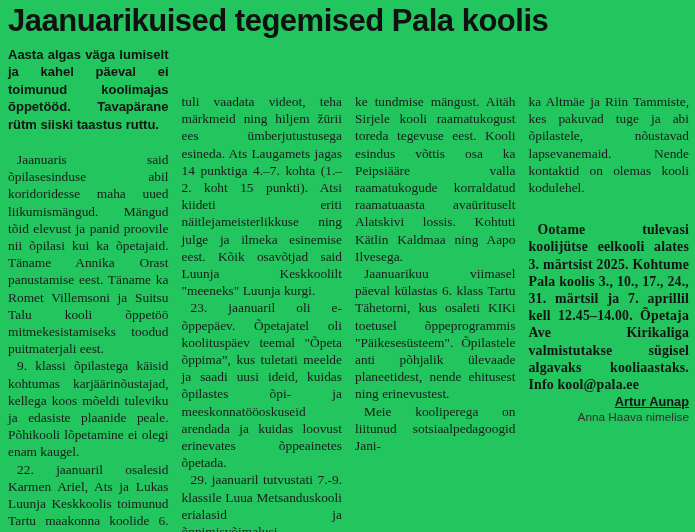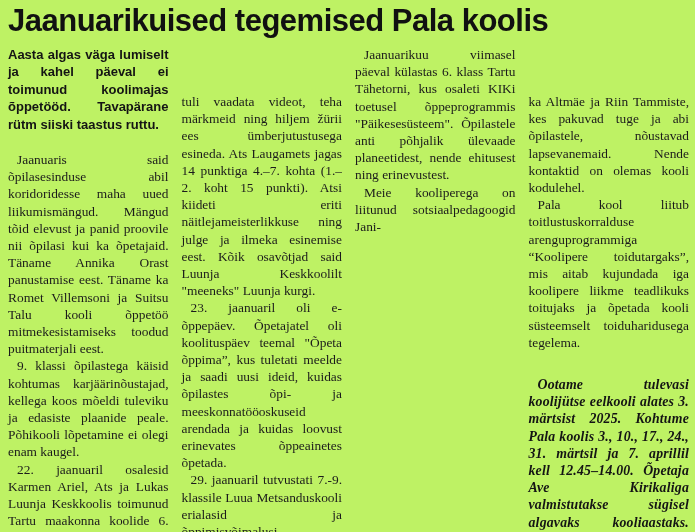--- a/index.html
+++ b/index.html
@@ -4,21 +4,21 @@
 <style>
   html, body {
     margin: 0;
     padding: 0;
     background: #ffffff;
   }
   .page {
     position: relative;
     width: 695px;
     height: 532px;
-    background: #bef264;
+    background: #22c55e;
     overflow: hidden;
     color: #1b1b1b;
   }
   .headline {
     position: absolute;
     left: 8px;
     top: 0px;
     width: 680px;
     margin: 0;
     font-family: "Liberation Sans", sans-serif;
@@ -64,21 +64,20 @@
     text-indent: 0;
     margin-bottom: 18px;
     color: #141414;
   }
   .col p.strong {
     font-weight: 700;
     margin-top: 25px;
     font-size: 13.8px;
     letter-spacing: 0.2px;
     color: #141414;
-    font-style: italic;
   }
   .signature {
     margin-top: 22px;
     text-align: right;
     font-family: "Liberation Sans", sans-serif;
     text-indent: 0;
   }
   .sig-name {
     display: block;
     font-weight: 700;
@@ -111,27 +110,27 @@
     </div>
 
     <div class="col">
       <p class="cont">tuli vaadata videot, teha märkmeid ning hiljem žürii ees ümberjutustusega esineda. Ats Laugamets jagas 14 punktiga 4.–7. kohta (1.–2. koht 15 punkti). Atsi kiideti eriti näitlejameisterlikkuse ning julge ja ilmeka esinemise eest. Kõik osavõtjad said Luunja Keskkoolilt "meeneks" Luunja kurgi.</p>
       <p class="body">23. jaanuaril oli e-õppepäev. Õpetajatel oli koolituspäev teemal "Õpeta õppima”, kus tuletati meelde ja saadi uusi ideid, kuidas õpilastes õpi- ja meeskonnatööoskuseid arendada ja kuidas loovust erinevates õppeainetes õpetada.</p>
       <p class="body">29. jaanuaril tutvustati 7.-9. klassile Luua Metsanduskooli erialasid ja õppimisvõimalusi.</p>
       <p class="body">Eesti kirjanduse päeval avati Eesti Raamatu Aasta. Kooli raamatukogus oli võimalus osa võtta lastekirjani-</p>
     </div>
 
     <div class="col">
+      <p class="cont">ke tundmise mängust. Aitäh Sirjele kooli raamatukogust toreda tegevuse eest. Kooli esindus võttis osa ka Peipsiääre valla raamatukogude korraldatud raamatuaasta avaürituselt Alatskivi lossis. Kohtuti Kätlin Kaldmaa ning Aapo Ilvesega.</p>
       <p class="body">Jaanuarikuu viimasel päeval külastas 6. klass Tartu Tähetorni, kus osaleti KIKi toetusel õppeprogrammis "Päikesesüsteem". Õpilastele anti põhjalik ülevaade planeetidest, nende ehitusest ning erinevustest.</p>
       <p class="body">Meie kooliperega on liitunud sotsiaalpedagoogid Jani-</p>
     </div>
 
     <div class="col">
       <p class="cont">ka Altmäe ja Riin Tammiste, kes pakuvad tuge ja abi õpilastele, nõustavad lapsevanemaid. Nende kontaktid on olemas kooli kodulehel.</p>
-      <p class="body">Pala kool liitub toitlustuskorralduse arenguprogrammiga “Koolipere toidutargaks”, mis aitab kujundada iga koolipere liikme teadlikuks toitujaks ja õpetada kooli süsteemselt toiduharidusega tegelema.</p>
       <p class="strong">Ootame tulevasi koolijütse eelkooli alates 3. märtsist 2025. Kohtume Pala koolis 3., 10., 17., 24., 31. märtsil ja 7. aprillil kell 12.45–14.00. Õpetaja Ave Kirikaliga valmistutakse sügisel algavaks kooliaastaks. Info kool@pala.ee</p>
       <p class="signature">
         <span class="sig-name">Artur Aunap</span>
         <span class="sig-line">Anna Haava nimelise</span>
 
       </p>
     </div>
 
   </div>
 </div>

